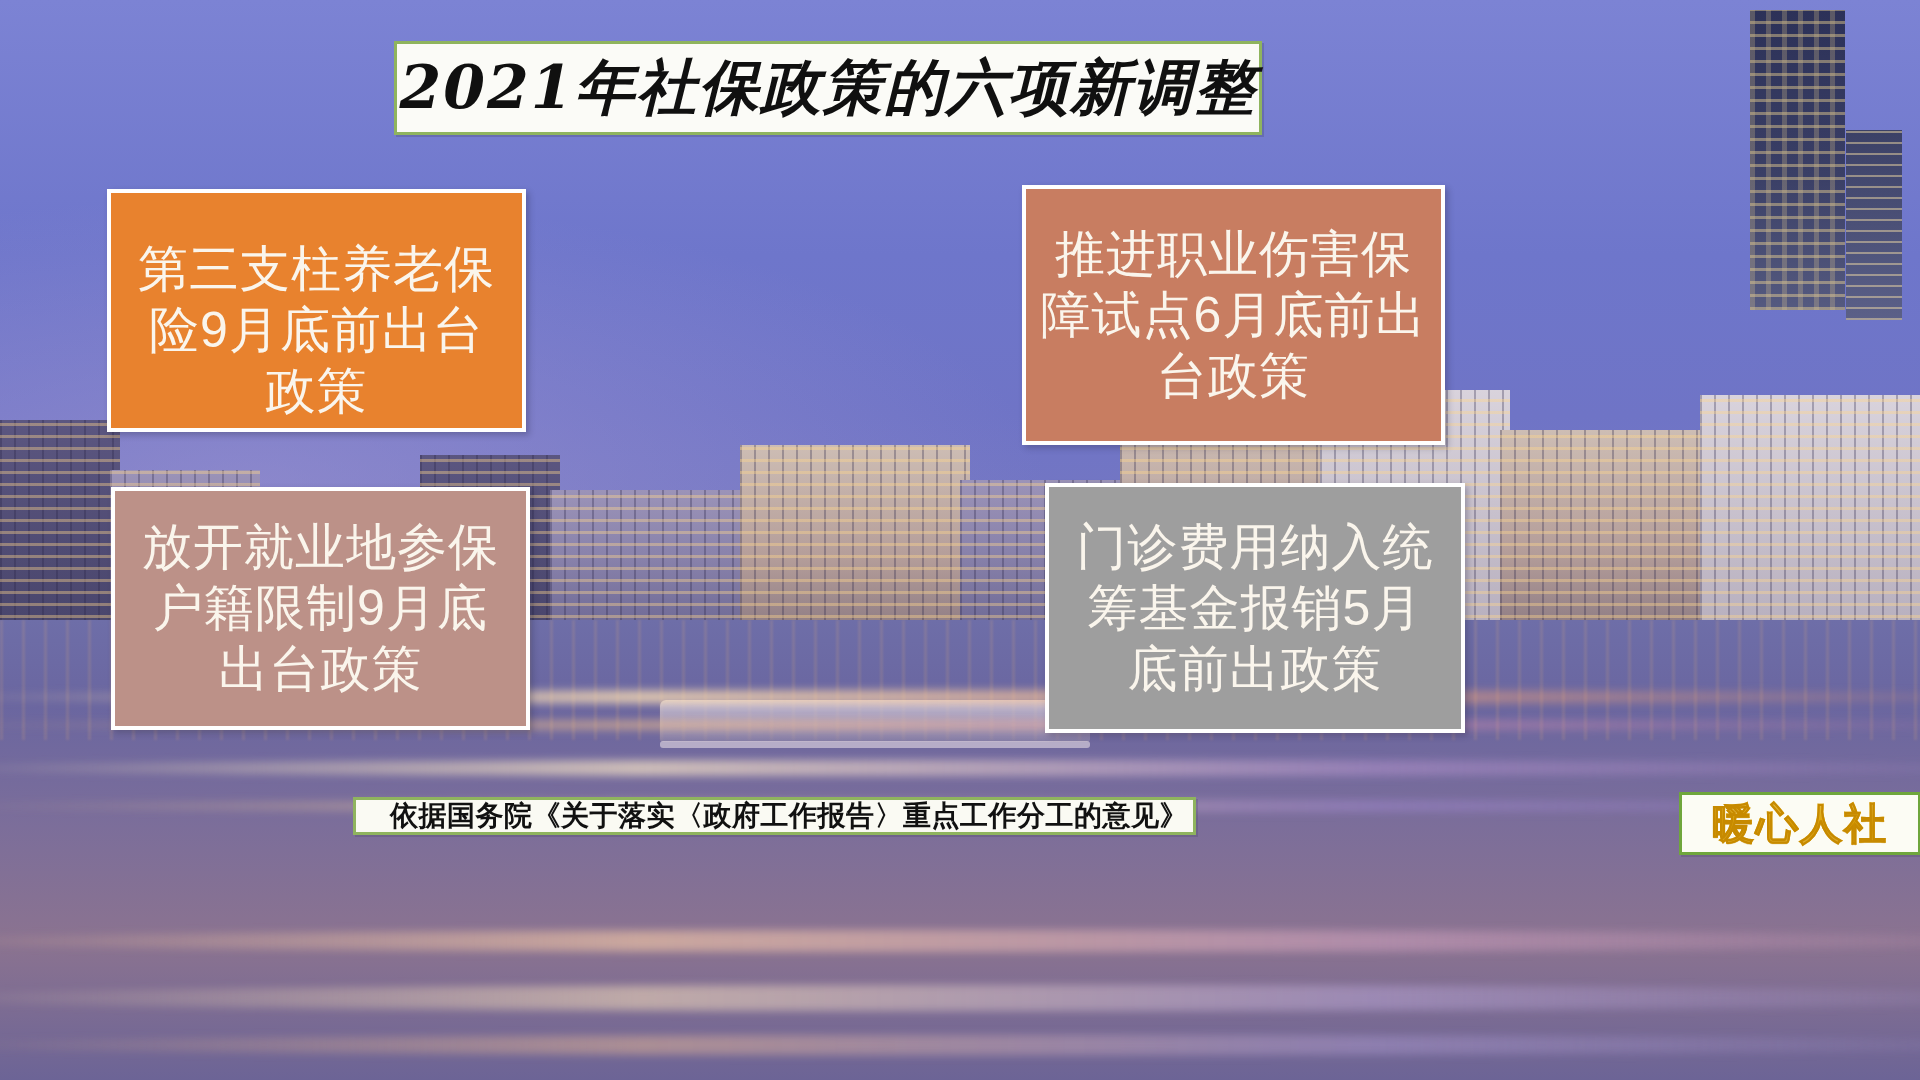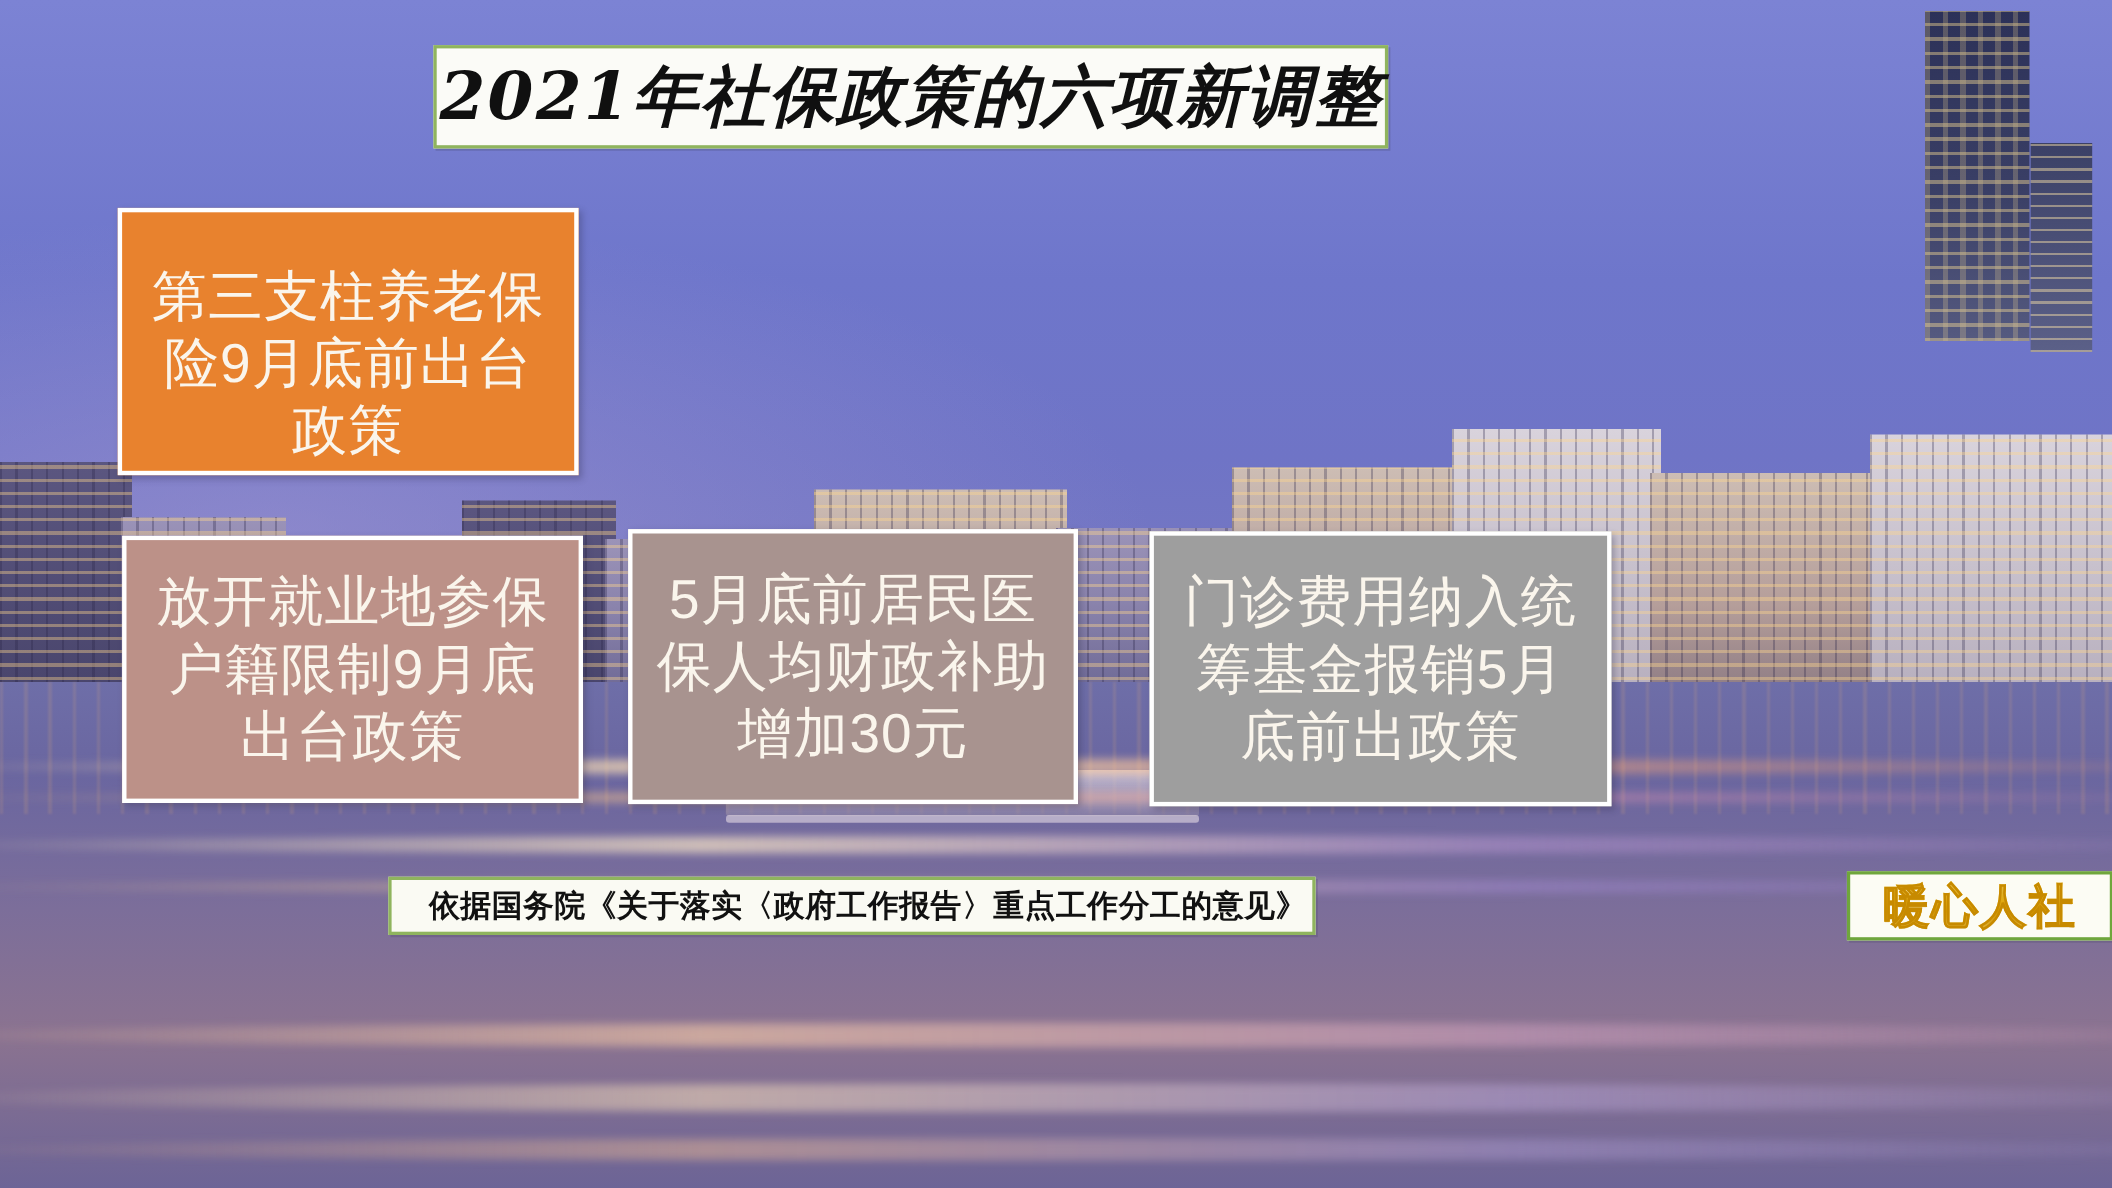--- a/index.html
+++ b/index.html
@@ -134,21 +134,21 @@
   
   #card-1 { left:107px;  top:189px; width:419px; height:243px; background:#E8822E; }
   #card-2 { left:570px;  top:189px; width:410px; height:243px; background:#D97B43; }
   #card-3 { left:1022px; top:185px; width:423px; height:260px; background:#C87D61; }
   
   #card-4 { left:111px;  top:487px; width:419px; height:243px; background:#BC9188; }
   #card-5 { left:571px;  top:481px; width:409px; height:250px; background:#A8938F; }
   #card-6 { left:1045px; top:483px; width:420px; height:250px; background:#9E9E9E; }
 
   .footer-box {
-    position:absolute; left:353px; top:797px; width:843px; height:53px;
+    position:absolute; left:353px; top:797px; width:843px; height:38px;
     background:#FAFAF3;
     border:3px solid #8FB45E;
     display:flex; align-items:center; justify-content:center;
     box-shadow:2px 2px 0 rgba(60,60,90,.22);
     padding-left:29px;
   }
   .footer-text {
     font-family:"DejaVu Sans", sans-serif;
     font-size:28px; font-weight:bold; color:#111111;
     white-space:nowrap; letter-spacing:.5px;
@@ -213,26 +213,26 @@
 <div id="fg">
 
   <div class="title-box">
     <span class="title-text">2021年社保政策的六项新调整</span>
   </div>
 
   <div class="cards">
     <div class="card" id="card-1" style="background: rgb(232, 130, 46); align-items: flex-end;">
       <span class="card-text">第三支柱养老保险9月底前出台政策</span>
     </div>
+    <div class="card" id="card-3" style="background: rgb(200, 125, 97);">
+      <span class="card-text">推进职业伤害保障试点6月底前出台政策</span>
+    </div>
     <div class="card" id="card-4" style="background: rgb(188, 145, 136);">
       <span class="card-text">放开就业地参保户籍限制9月底出台政策</span>
     </div>
-    <div class="card" id="card-5" style="background: rgb(168, 147, 143);">
-      <span class="card-text">5月底前居民医保人均财政补助增加30元</span>
-    </div>
     <div class="card" id="card-6" style="background: rgb(158, 158, 158);">
       <span class="card-text">门诊费用纳入统筹基金报销5月底前出政策</span>
     </div>
   </div>
 
   <div class="footer-box">
     <span class="footer-text">依据国务院《关于落实〈政府工作报告〉重点工作分工的意见》</span>
   </div>
 
   <div class="logo-box">

